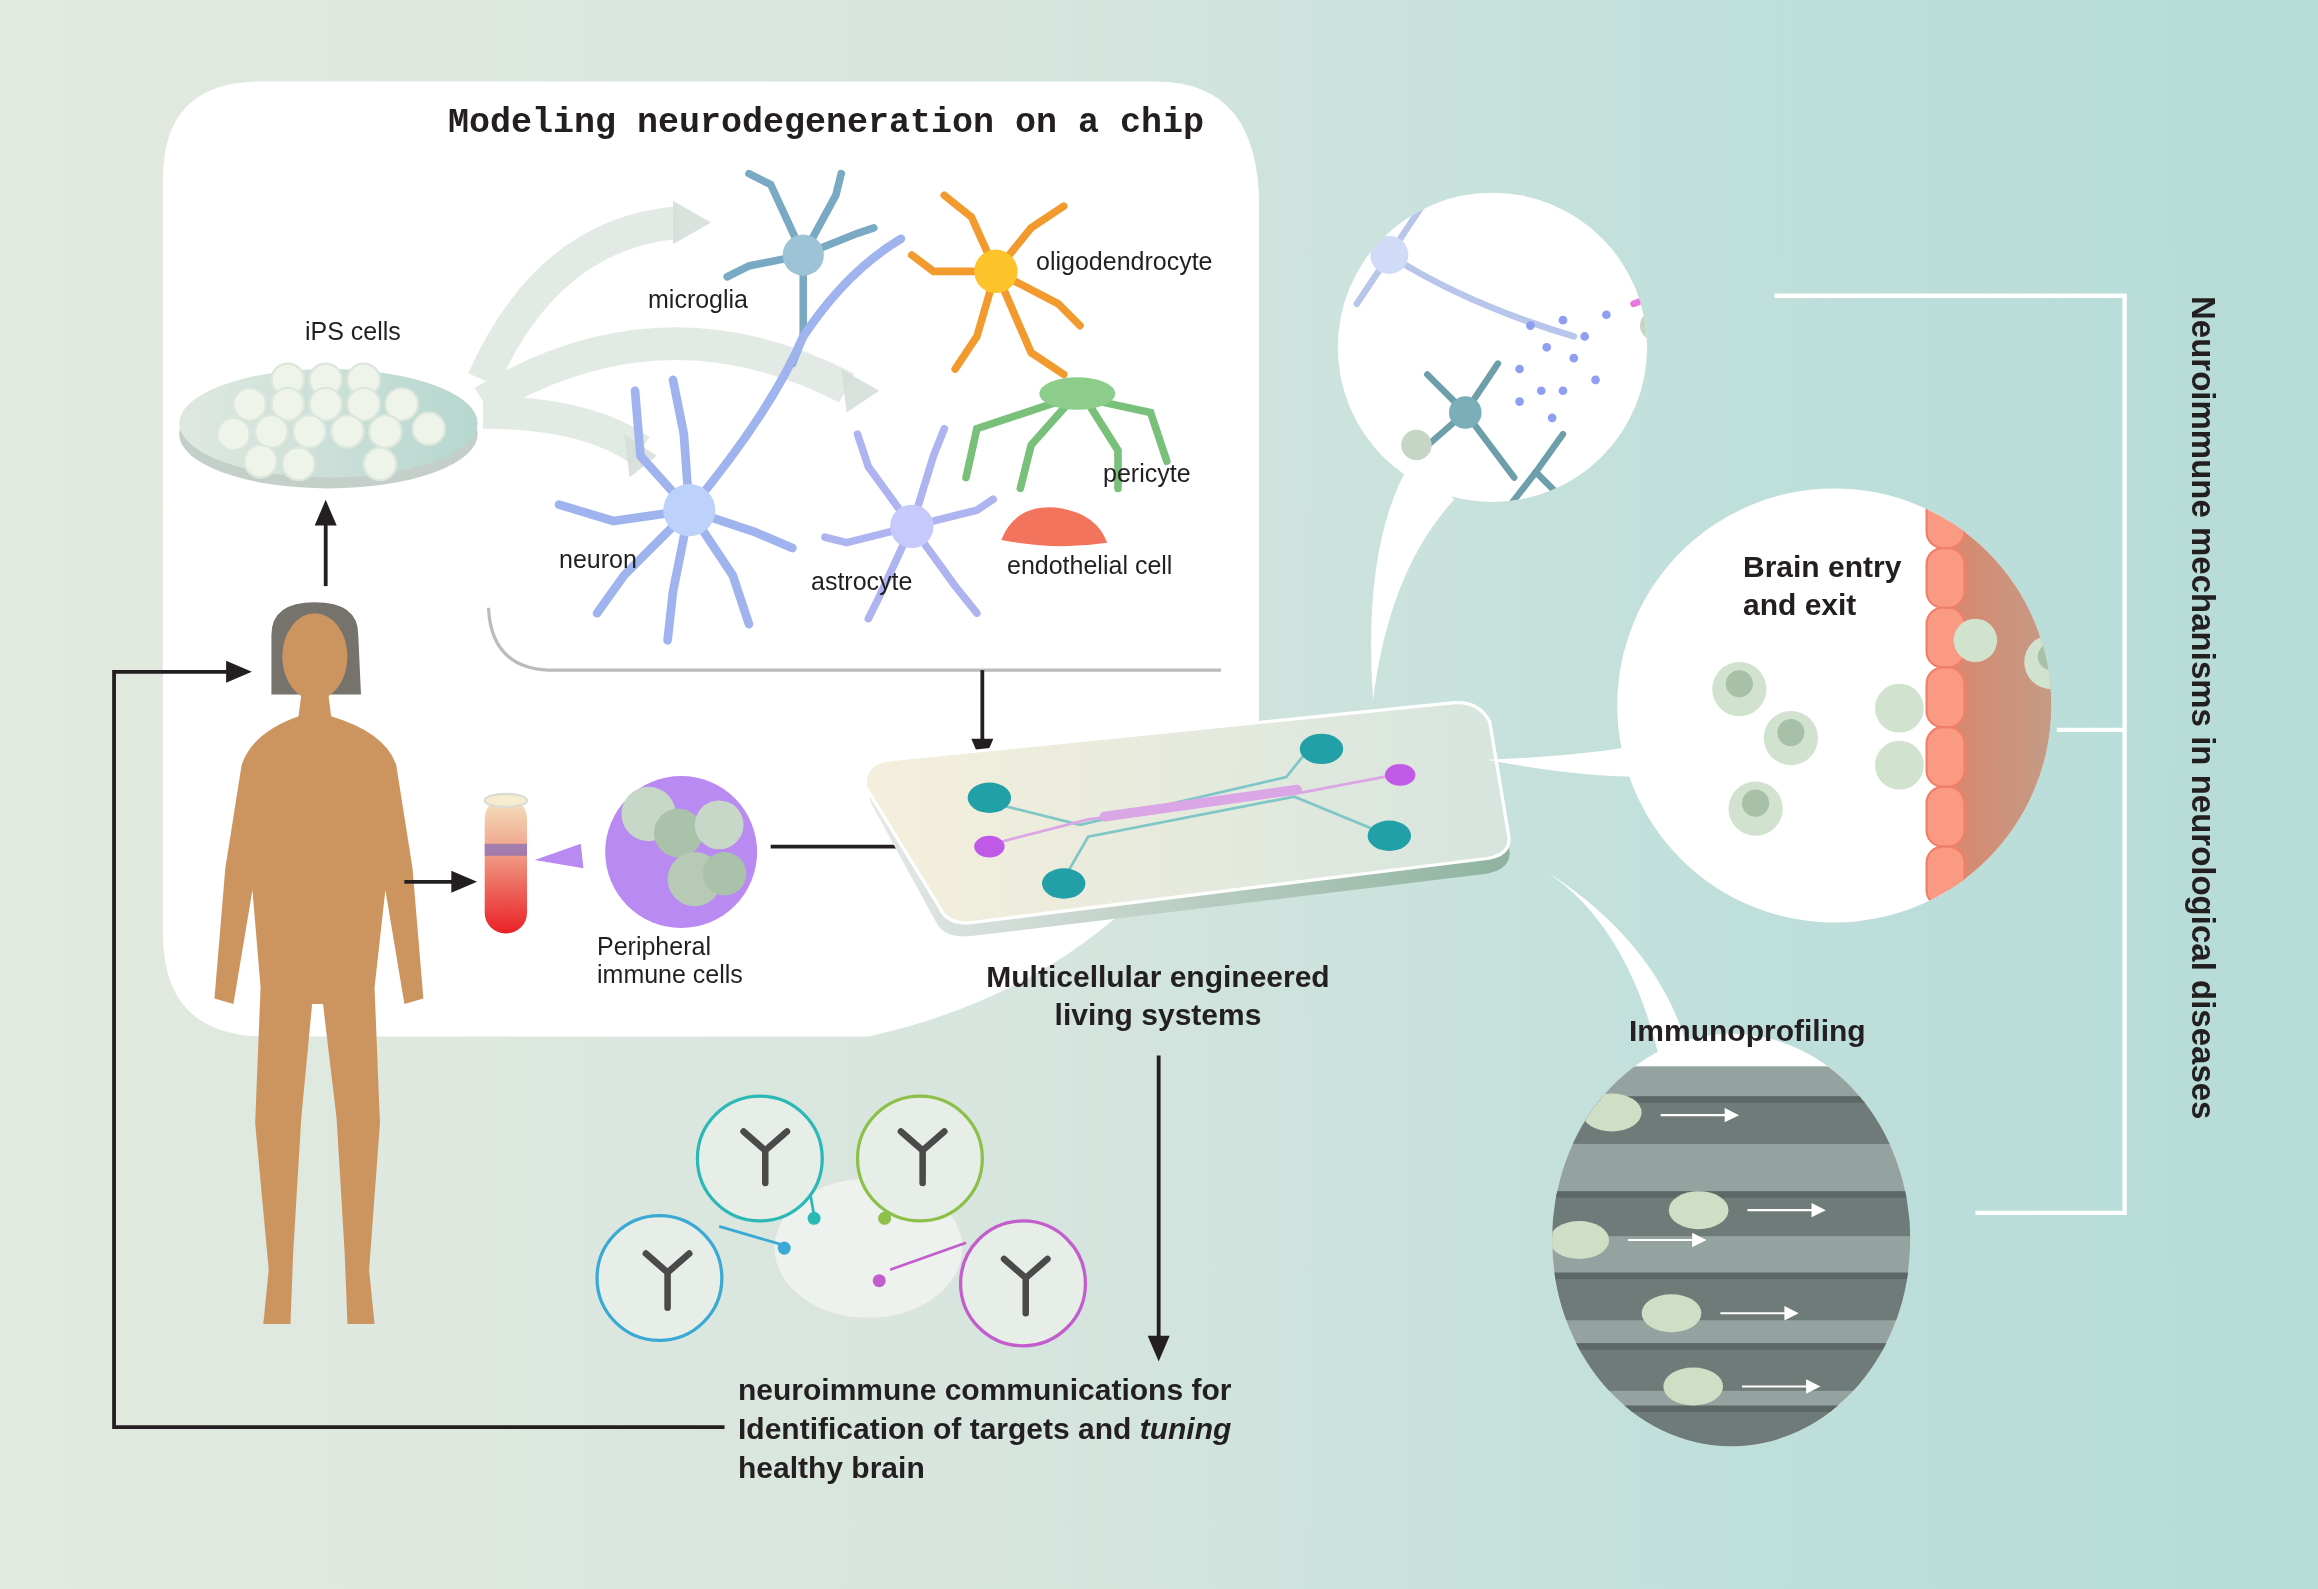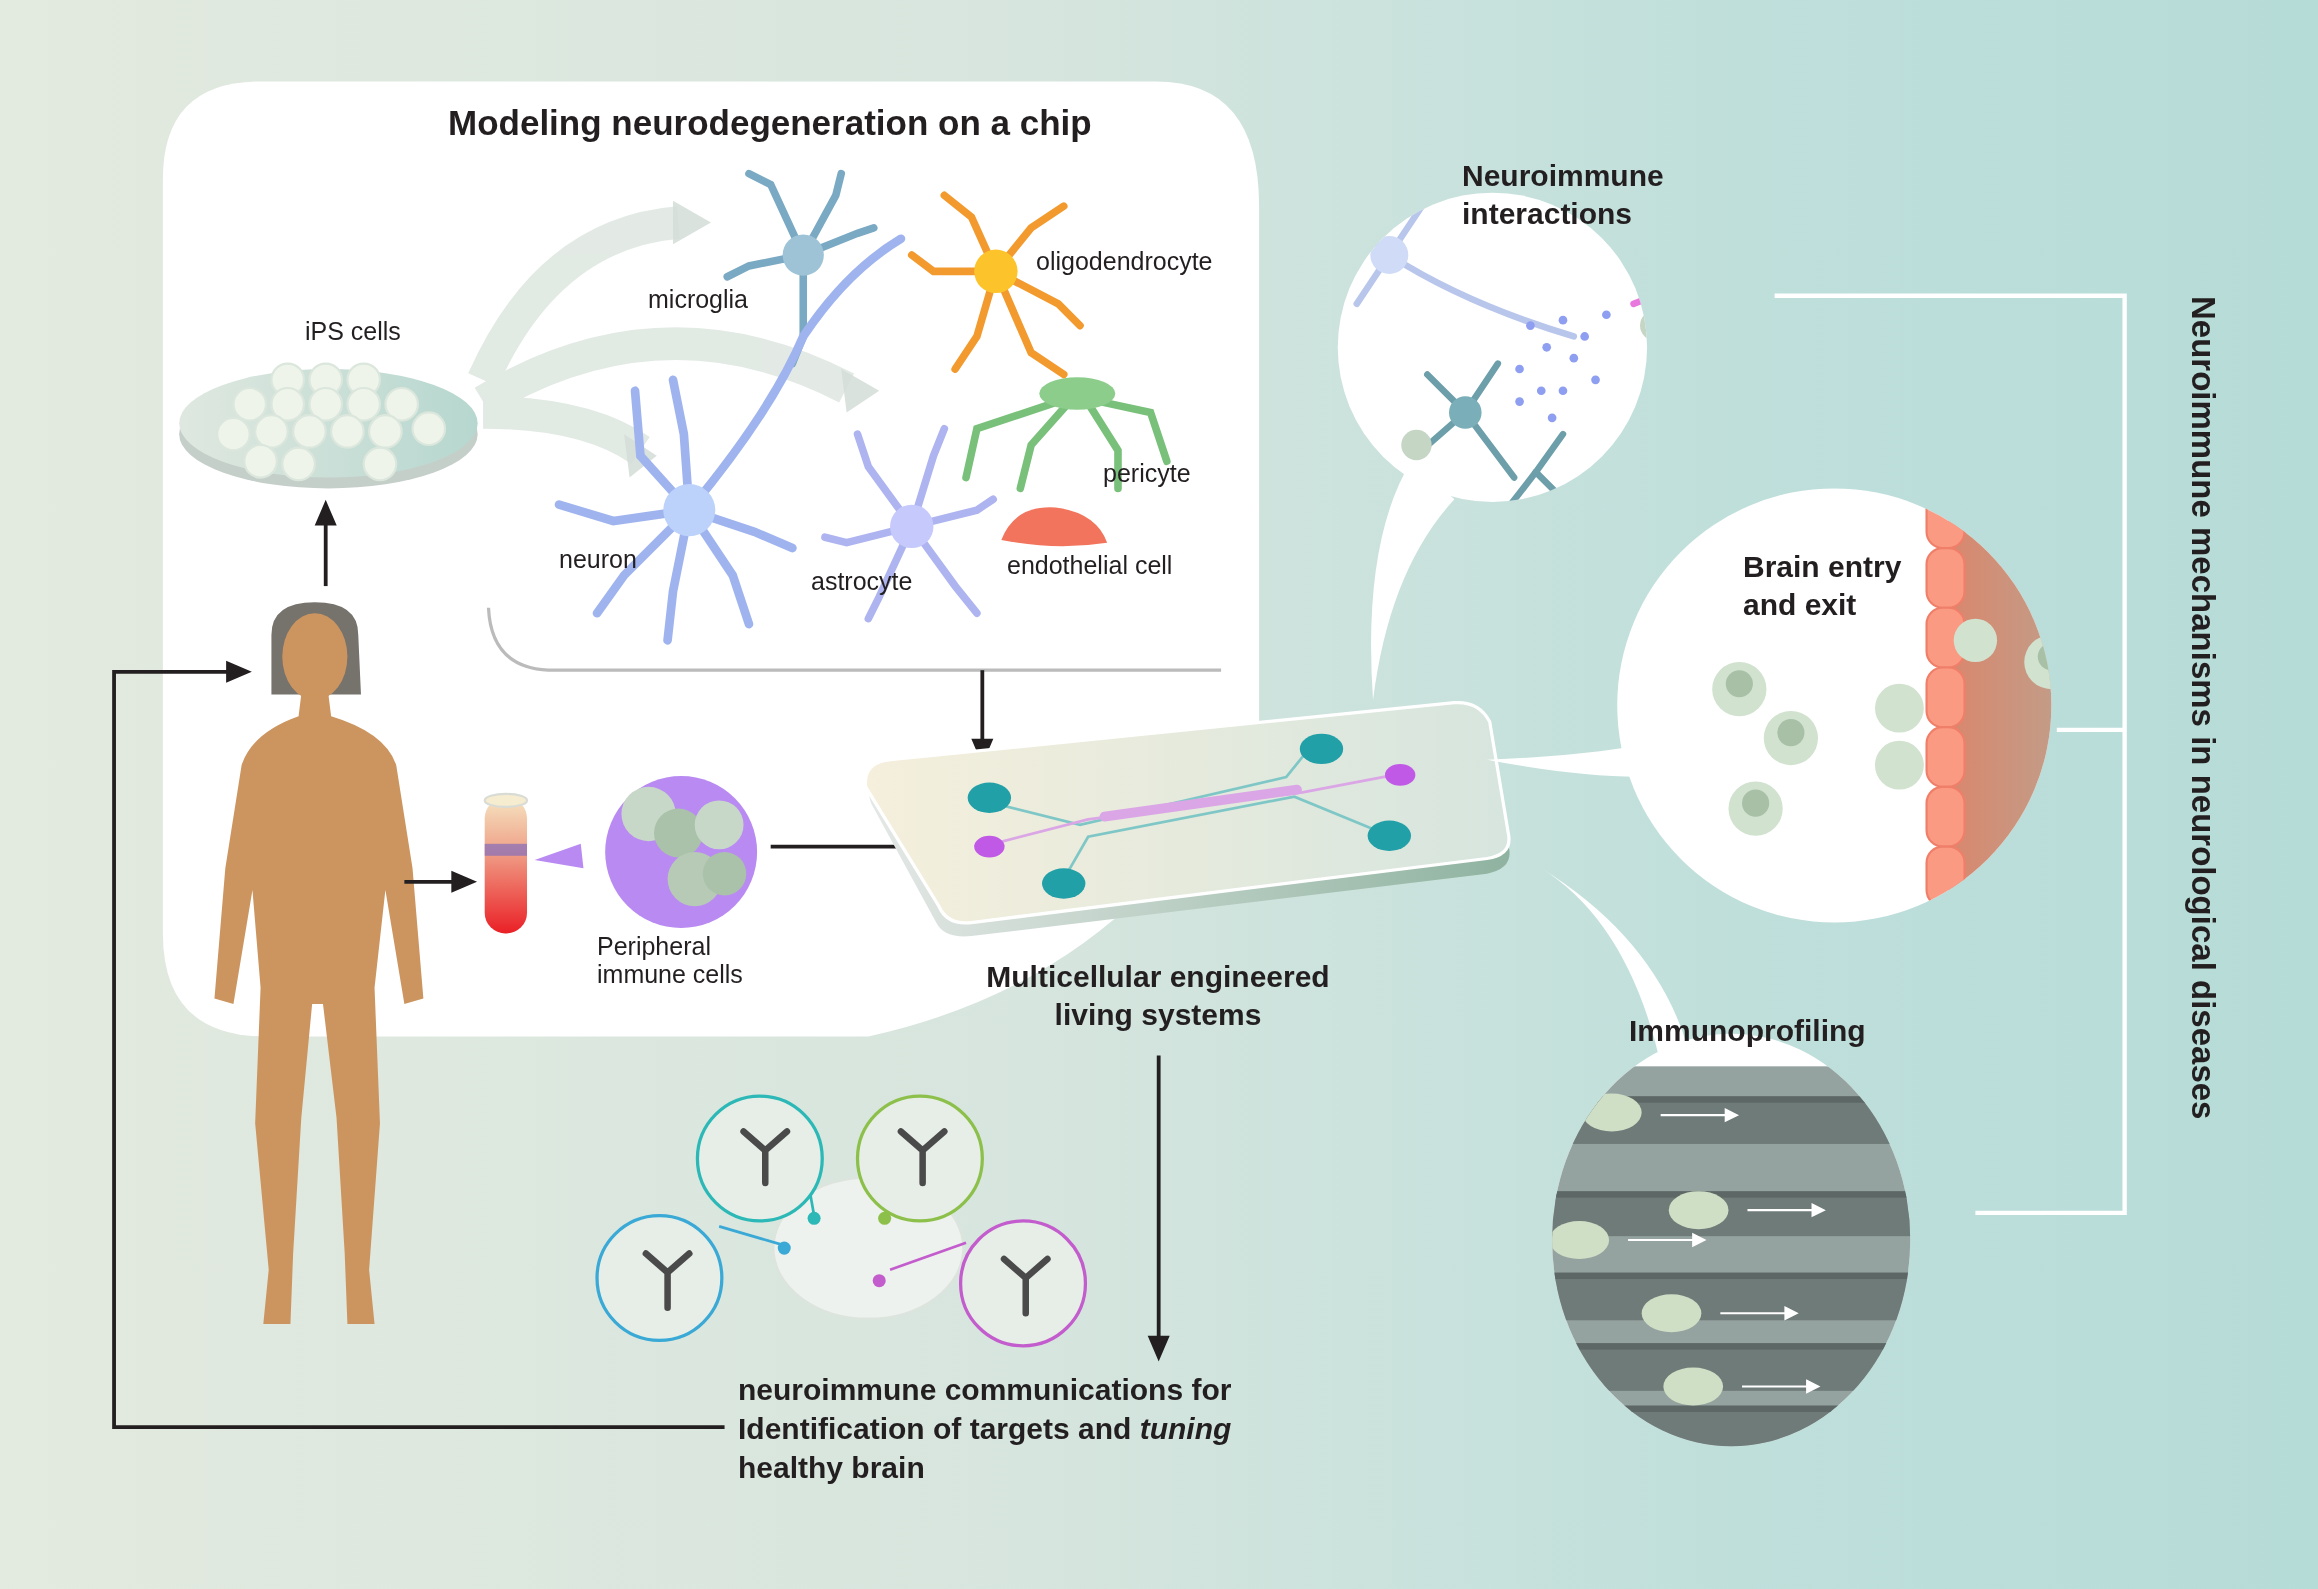--- a/index.html
+++ b/index.html
@@ -360,21 +360,21 @@
     </g>
     <g stroke="#4a4a4a" stroke-width="12" fill="none" stroke-linecap="round">
       <path d="M 1190 2310 L 1230 2345 L 1270 2310 M 1230 2345 L 1230 2410"></path>
       <path d="M 1370 2085 L 1410 2120 L 1450 2085 M 1410 2120 L 1410 2180"></path>
       <path d="M 1660 2085 L 1700 2120 L 1740 2085 M 1700 2120 L 1700 2180"></path>
       <path d="M 1850 2320 L 1890 2355 L 1930 2320 M 1890 2355 L 1890 2420"></path>
     </g>
   </g>
 </svg>
 
-<div class="lbl title" style="left:448px;top:103px;">Modeling neurodegeneration on a chip</div>
+<div class="lbl title" style="left:448px;top:103px;font-family:Liberation Mono, monospace;">Modeling neurodegeneration on a chip</div>
 <div class="lbl cell-lbl" style="left:305px;top:317px;">iPS cells</div>
 <div class="lbl cell-lbl" style="left:648px;top:277px;margin-top:8px;">microglia</div>
 <div class="lbl cell-lbl" style="left:1036px;top:247px;text-align:center;">oligodendrocyte</div>
 <div class="lbl cell-lbl" style="left:559px;top:545px;">neuron</div>
 <div class="lbl cell-lbl" style="left:795px;top:567px;margin-left:16px;">astrocyte</div>
 <div class="lbl cell-lbl" style="left:1103px;top:459px;">pericyte</div>
 <div class="lbl cell-lbl" style="left:1007px;top:551px;">endothelial cell</div>
 
 <div class="lbl cell-lbl" style="left:597px;top:932px;line-height:28px;">
   <div>Peripheral</div>
@@ -385,24 +385,20 @@
   <div>Multicellular engineered</div>
   <div>living systems</div>
 </div>
 
 <div class="lbl bold-lbl" style="left:738px;top:1370px;line-height:39px;">
   <div>neuroimmune communications for</div>
   <div><span>Identification of targets and </span><i>tuning</i></div>
   <div>healthy brain</div>
 </div>
 
-<div class="lbl bold-lbl" style="left:1462px;top:157px;">
-  <div>Neuroimmune</div>
-  <div>interactions</div>
-</div>
 <div class="lbl bold-lbl" style="left:1743px;top:548px;">
   <div>Brain entry</div>
   <div>and exit</div>
 </div>
 <div class="lbl bold-lbl" style="left:1629px;top:1012px;">Immunoprofiling</div>
 
 <div class="vertical" style="left:2222px;top:296px;">Neuroimmune mechanisms in neurological diseases</div>
 
 </div>
 

